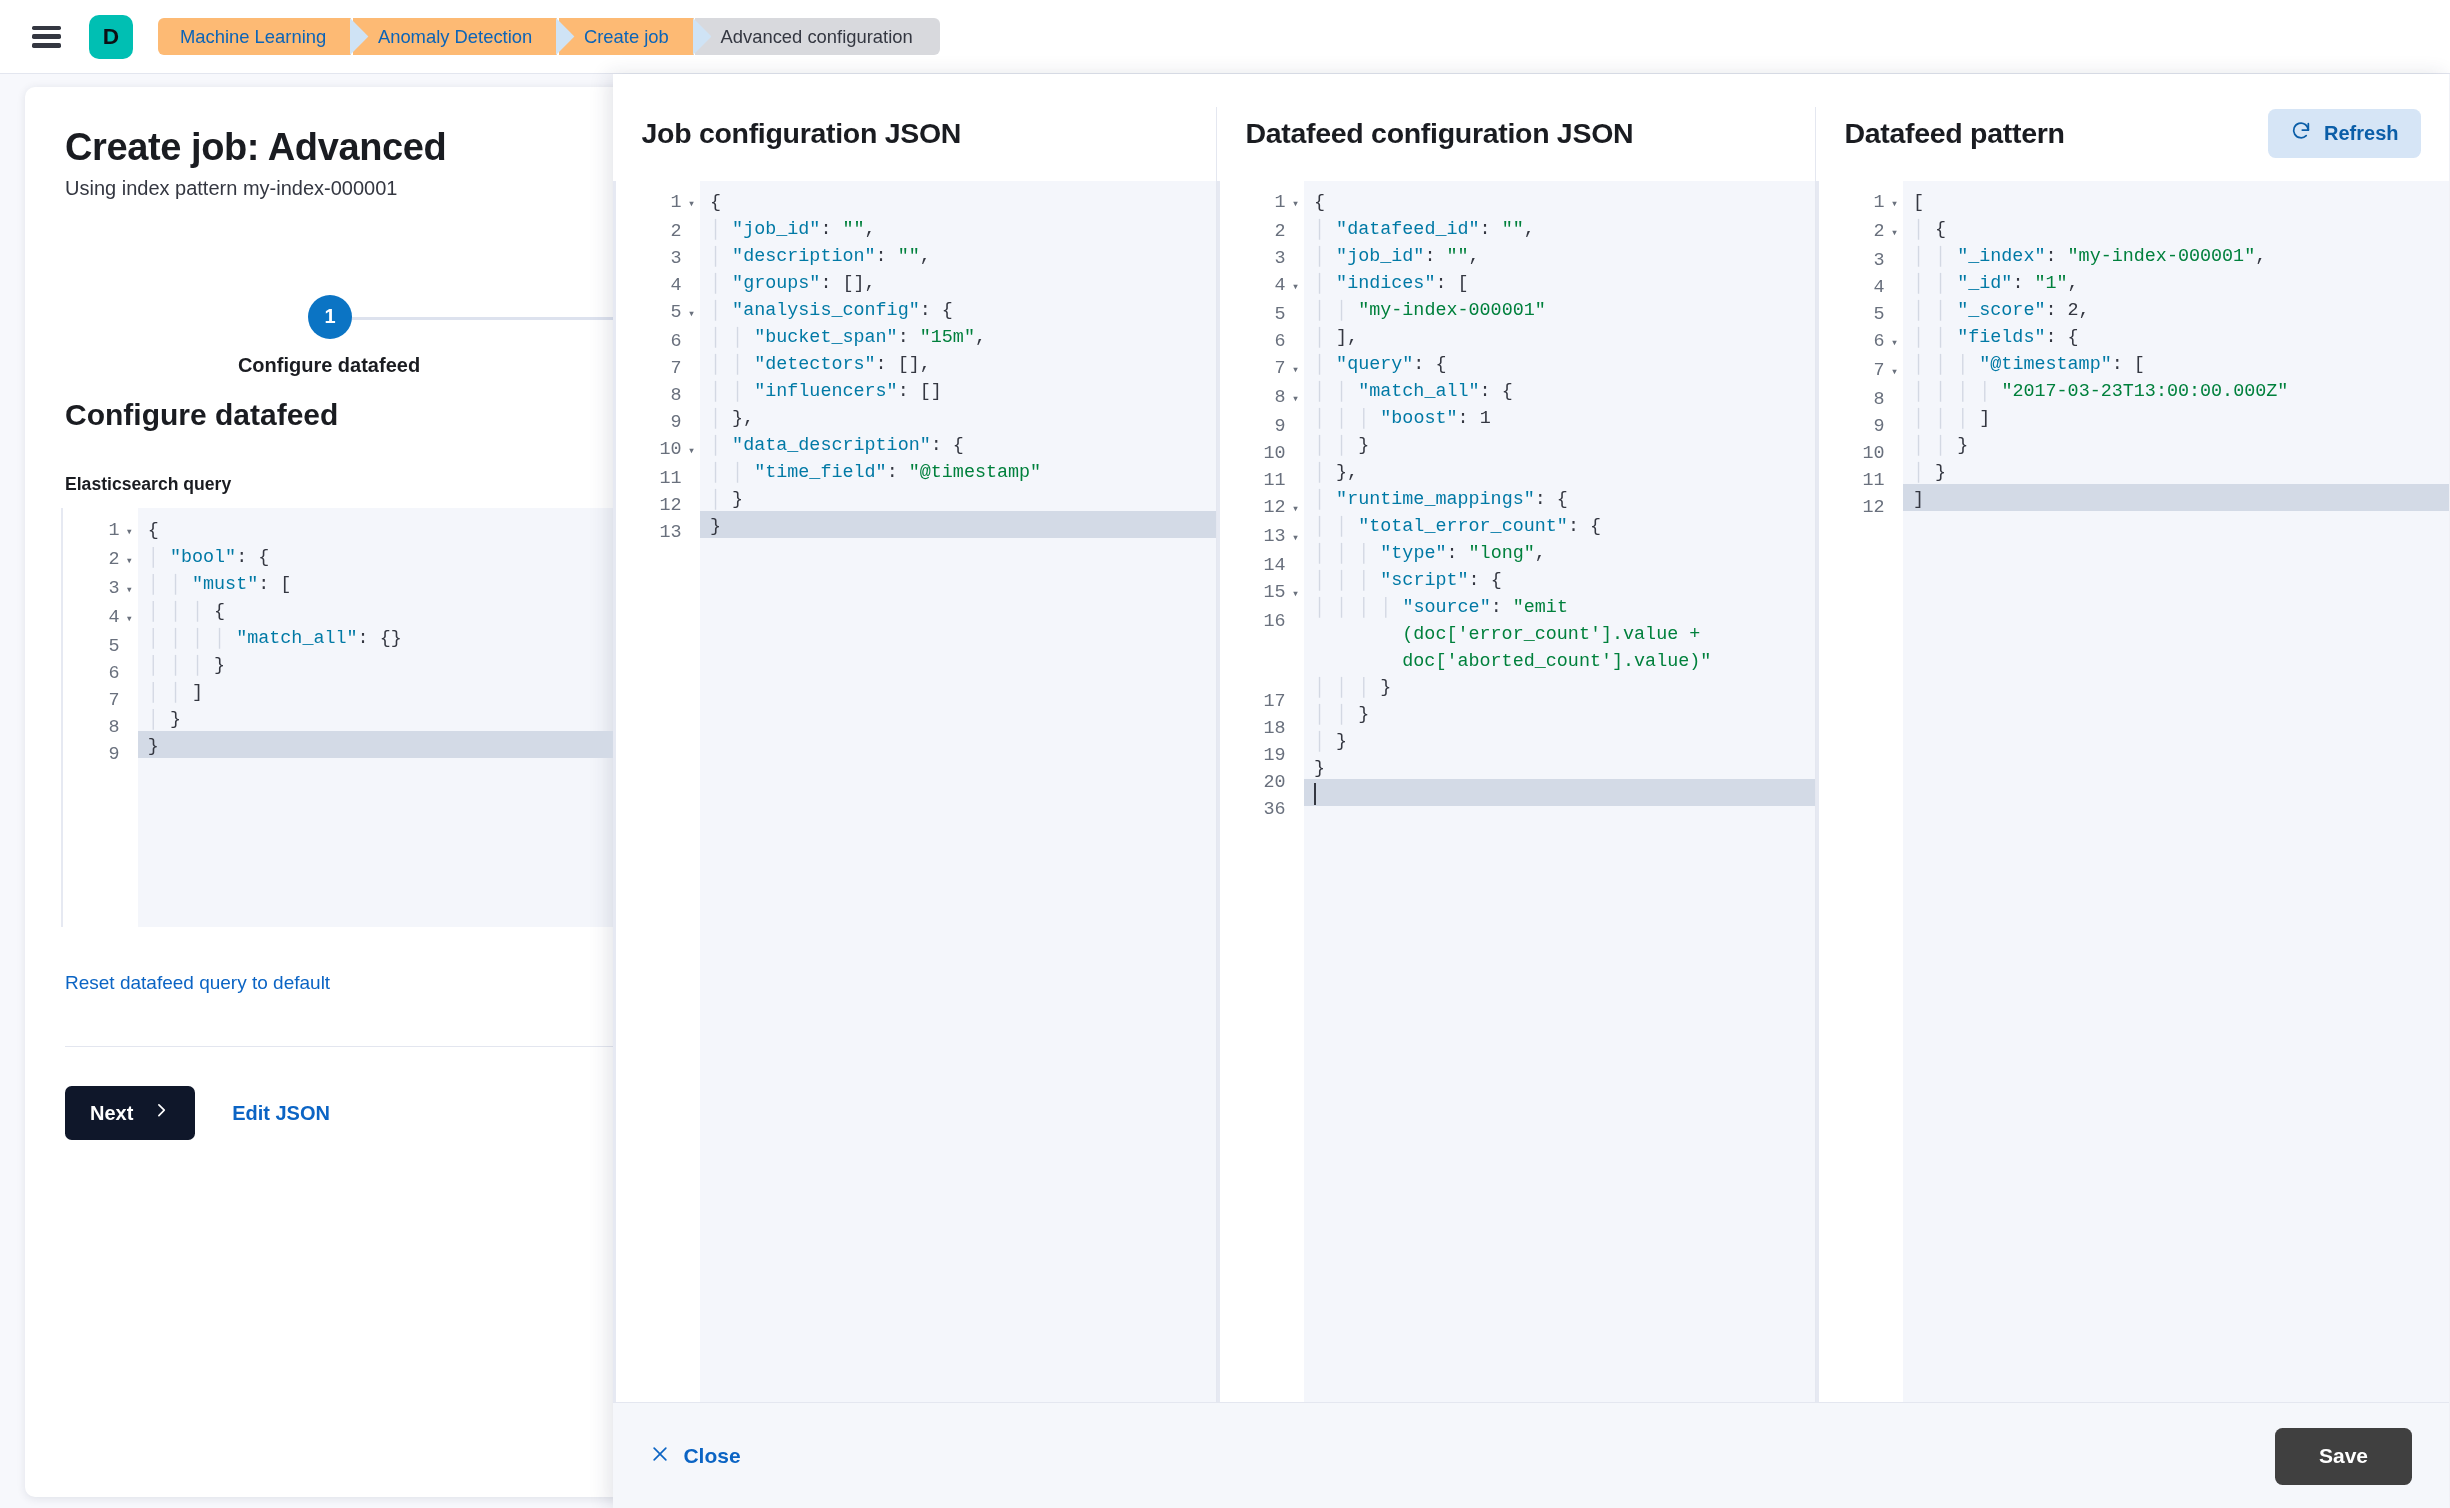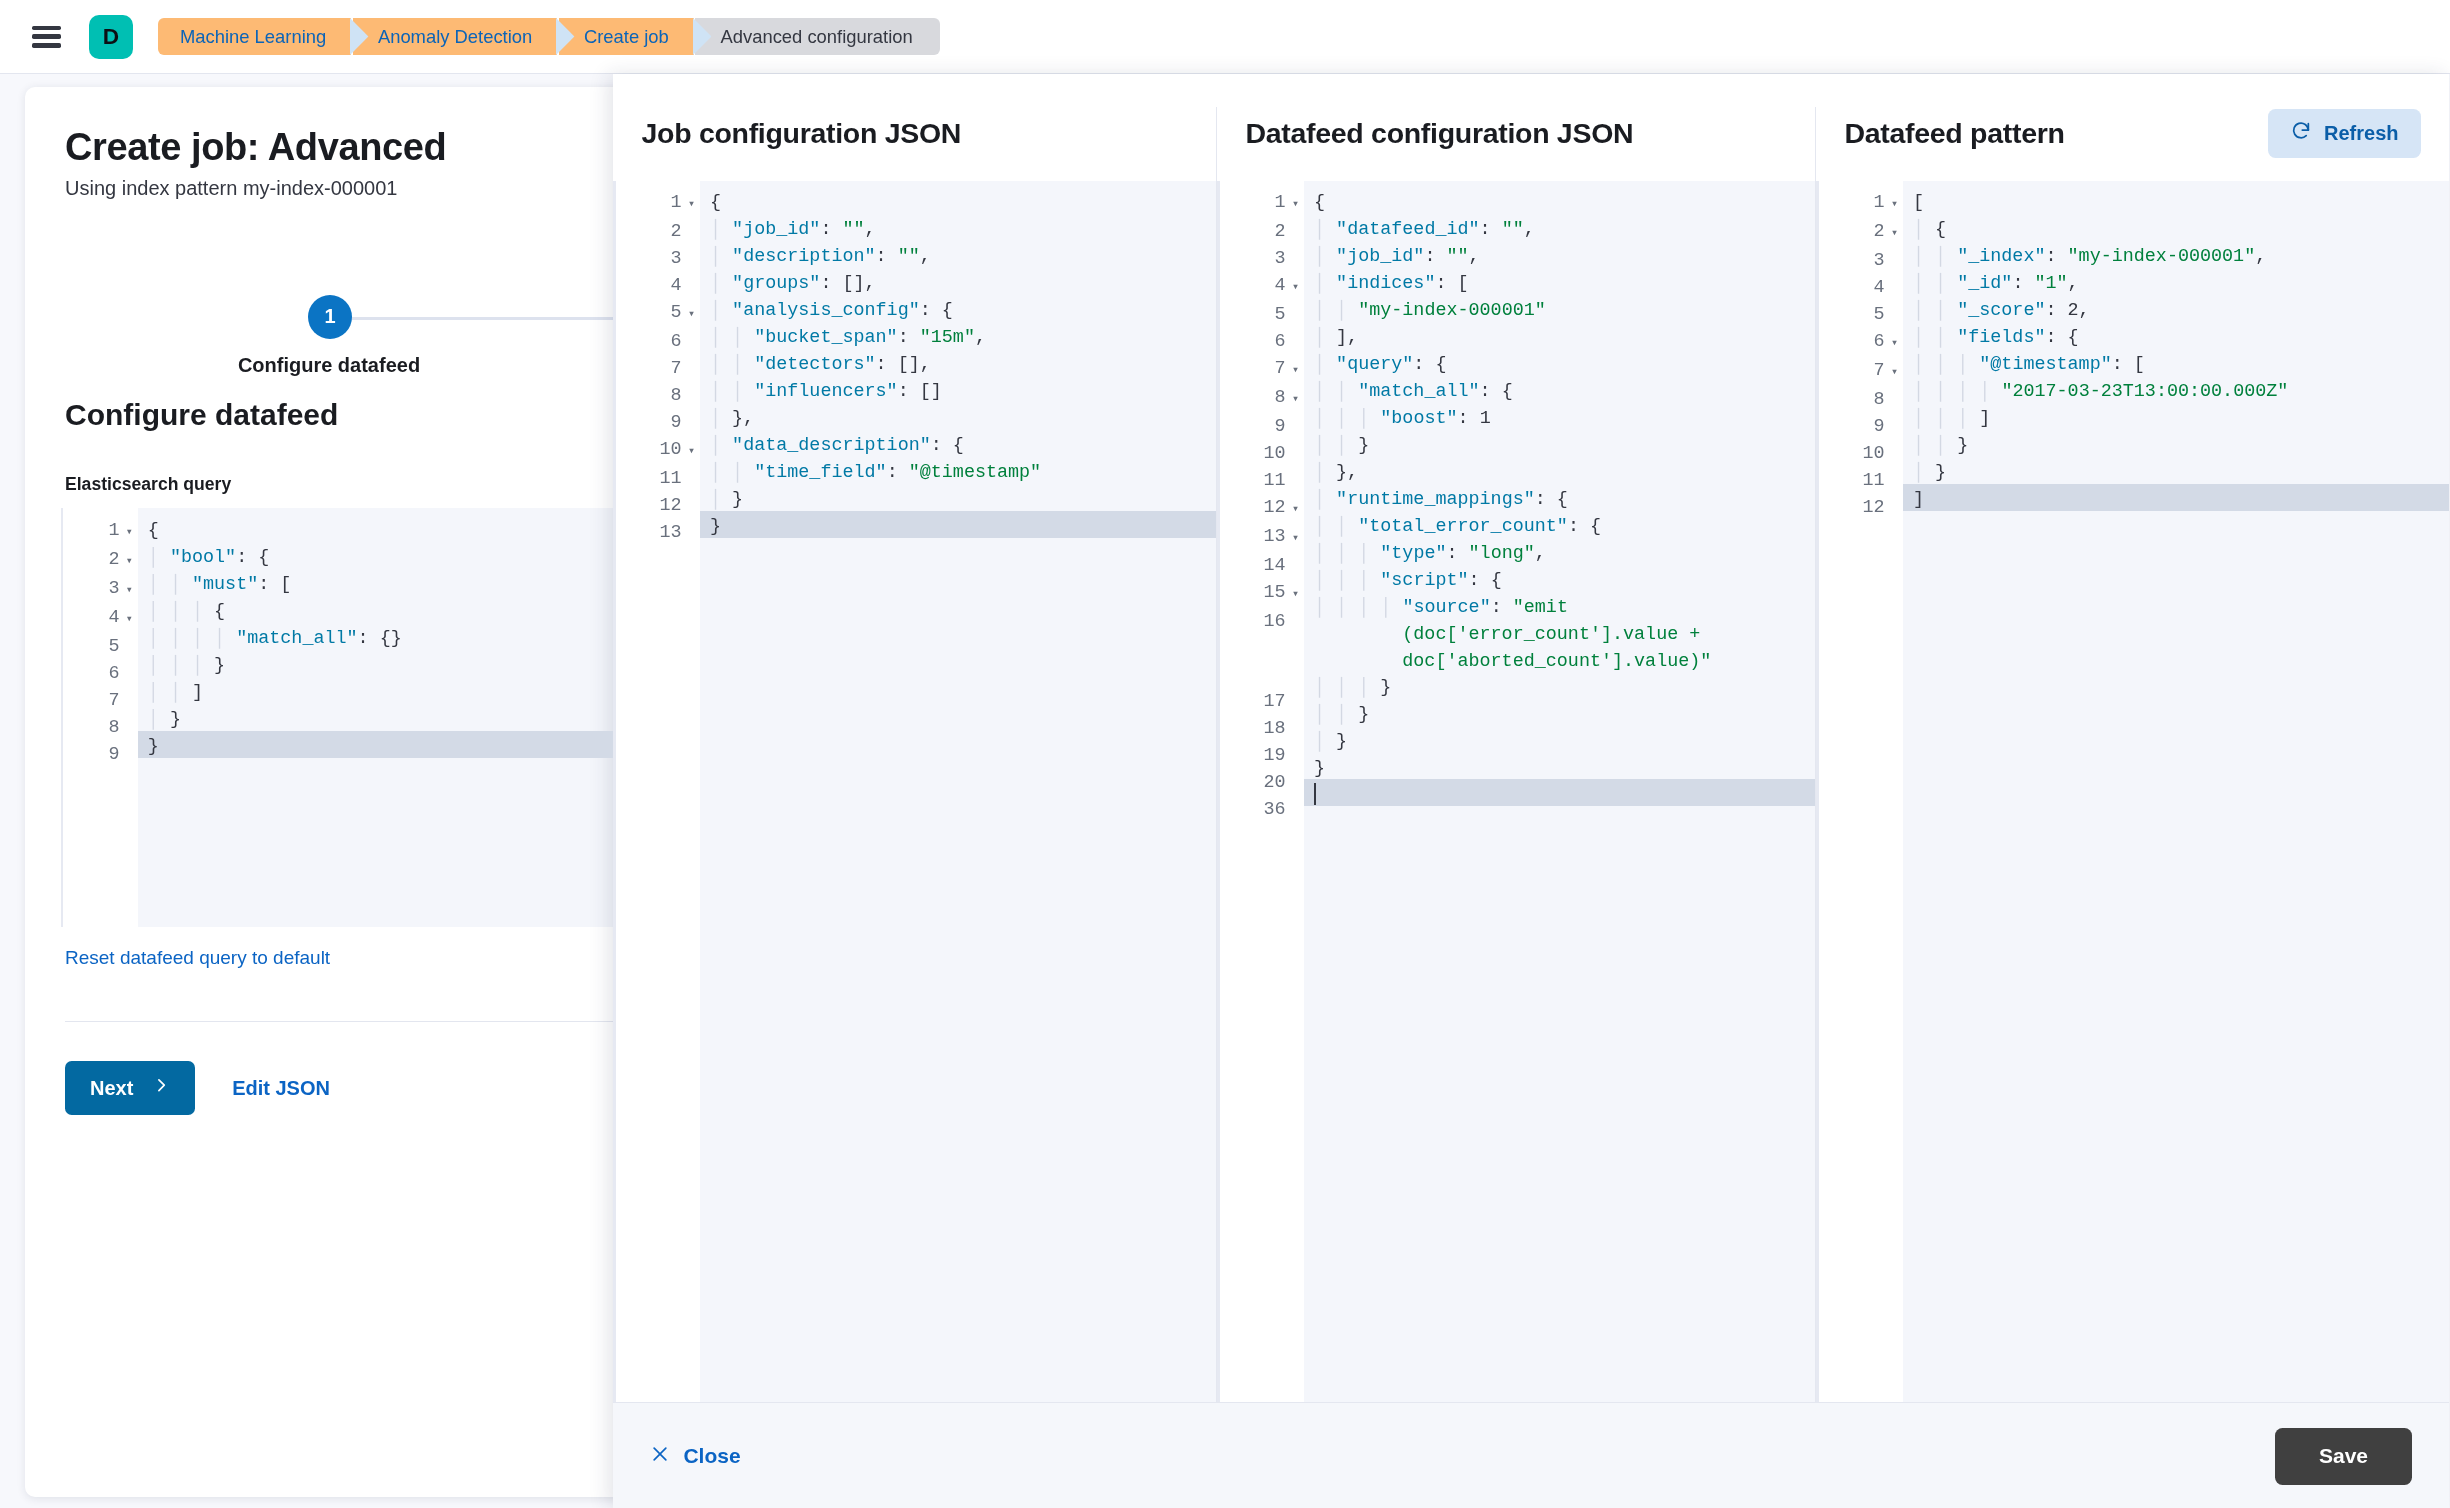--- a/index.html
+++ b/index.html
@@ -94,26 +94,26 @@
   .caret { display:inline-block; width:1.7px; height:22px; background:#343741; vertical-align:-4.2px; }
 
   
   #es-editor {
     margin-top: 13.4px; margin-left: -4.2px;
     width: 586px; height: 419px; overflow:hidden;
   }
   #es-editor .gutter { width: 77px; }
 
   #reset-link {
-    margin-top: 20px; font-size: 19px; color:#0b64c4; cursor:pointer;
+    margin-top: 45px; font-size: 19px; color:#0b64c4; cursor:pointer;
   }
   #hr1 { margin: 52px 0 0 0; width: 586px; height:0.8px; background:#e3e6ef; }
   #actions { margin-top: 39px; display:flex; align-items:center; }
   #next-btn {
-    background:#0369a1; color:#fff; border:none; border-radius: 6.7px;
+    background:#0f172a; color:#fff; border:none; border-radius: 6.7px;
     height: 54px; padding: 0 25px; font-size: 20px; font-weight:700;
     display:flex; align-items:center; gap: 18.4px; cursor:pointer;
     font-family:"Liberation Sans", sans-serif;
   }
   #edit-json-btn {
     margin-left: 37px; font-size: 20px; font-weight:700; color:#0b64c4; cursor:pointer;
   }
 
   
   #flyout {

